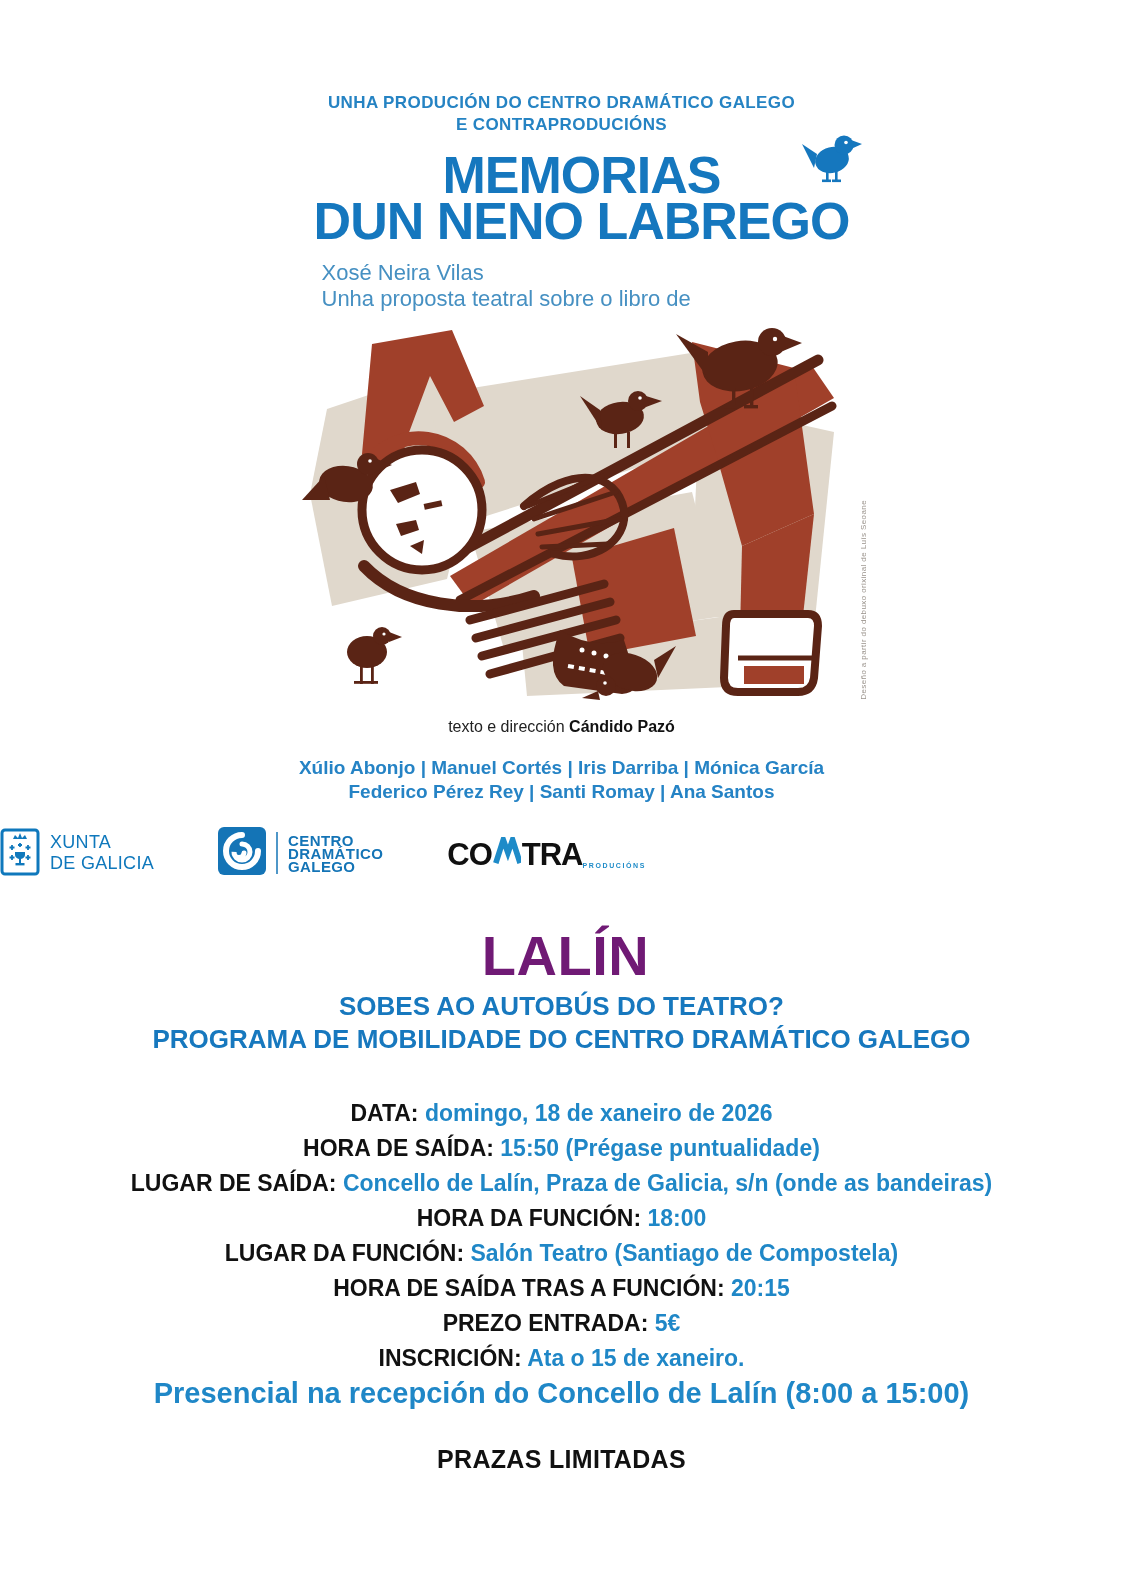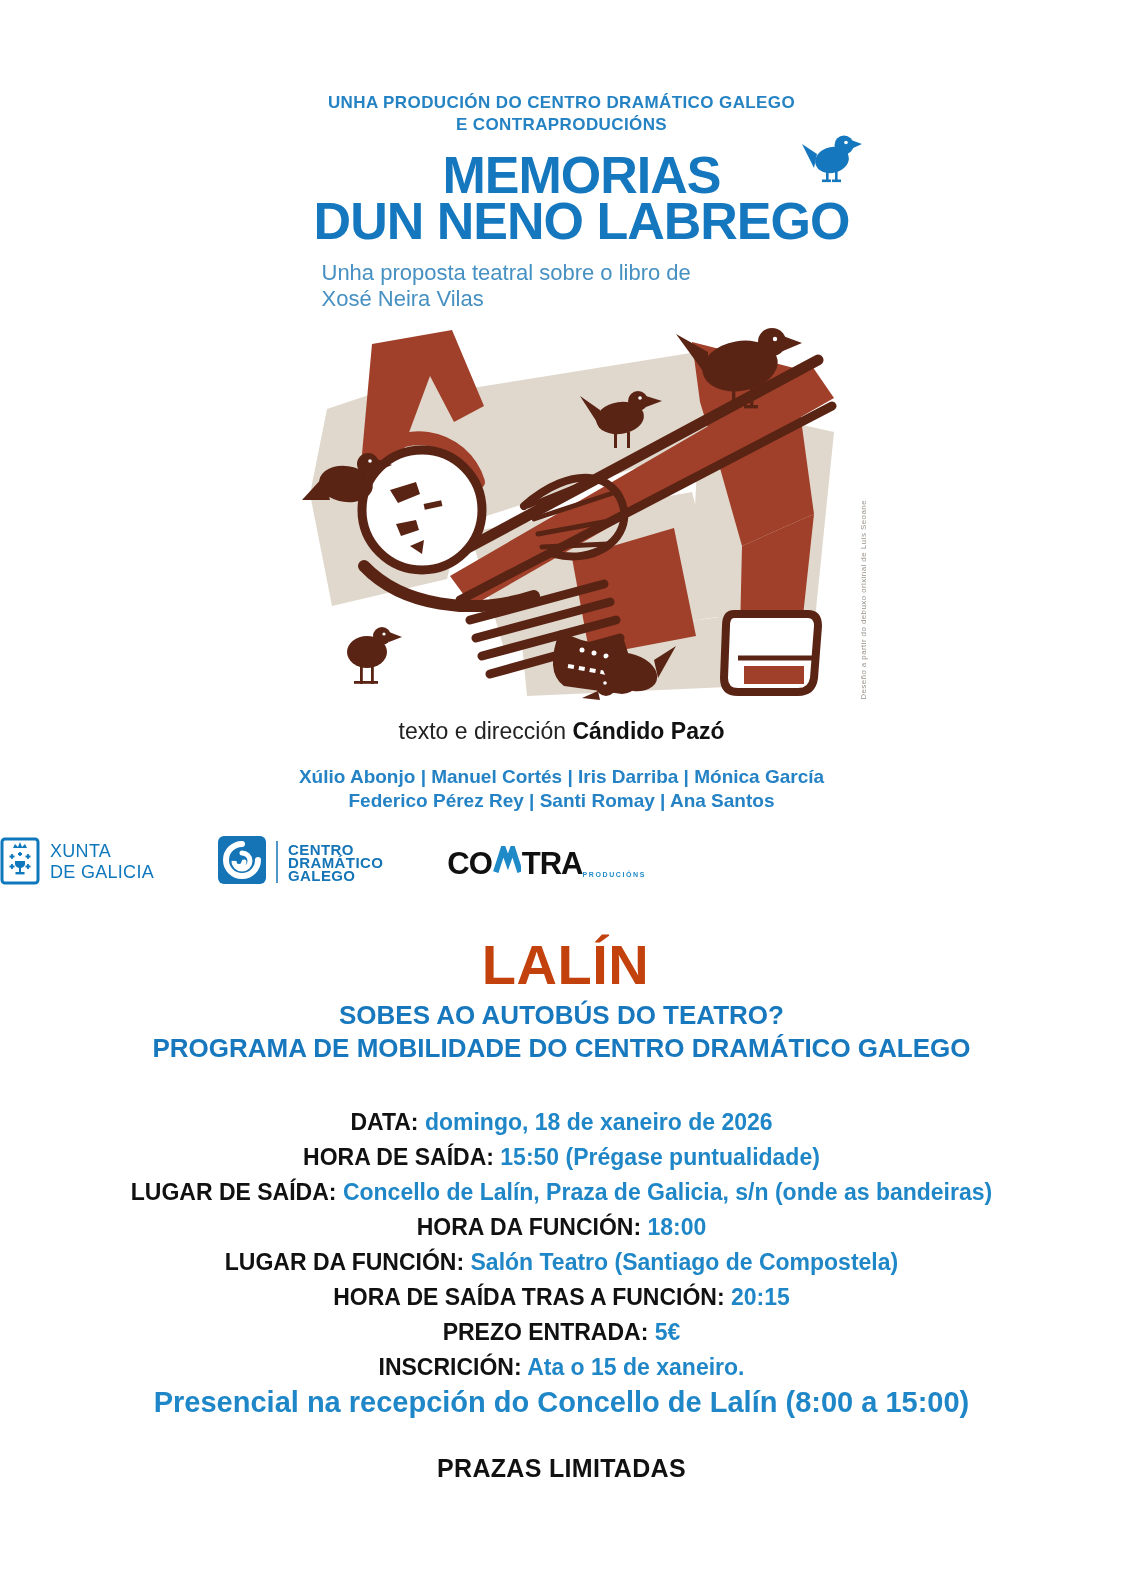--- a/index.html
+++ b/index.html
@@ -21,39 +21,39 @@
   .subtitle{width:480px;margin:16px auto 0;text-align:left;color:#4690C2;
     font-size:22px;line-height:26px;}
 
   
   .art-wrap{position:relative;width:580px;margin:2px auto 0;height:392px;}
   .art-wrap svg.illustration{display:block;width:580px;height:392px;}
   .art-credit{position:absolute;right:-16px;bottom:6px;color:#9a938c;font-size:8px;
     writing-mode:vertical-rl;transform:rotate(180deg);letter-spacing:.4px;}
 
   
-  .direction-line{margin-top:12px;text-align:center;font-size:23px;color:#222;}
+  .direction-line{margin-top:12px;text-align:center;font-size:16px;color:#222;}
   .direction-line b{font-weight:700;color:#111;}
   .cast{margin-top:20px;text-align:center;color:#2583C5;font-weight:700;
     font-size:19px;line-height:24px;}
 
   
   .logos{margin-top:22px;display:flex;justify-content:flex-start;align-items:center;gap:64px;}
   .logo{display:flex;align-items:center;gap:10px;}
   .xunta-text{color:#0F78BC;font-size:18px;line-height:21px;letter-spacing:.3px;}
   .cdg-text{color:#1474B6;font-size:15px;line-height:13px;letter-spacing:.4px;font-weight:700;}
   .cdg-divider{width:2px;height:42px;background:#1474B6;opacity:.75;}
   .contra{display:flex;flex-direction:row;align-items:flex-end;}
   .contra-main{display:flex;align-items:flex-end;color:#101010;font-weight:700;
     font-size:31px;line-height:28px;letter-spacing:-1px;}
   .contra-sub{color:#1E8BC8;font-size:7px;letter-spacing:1.6px;margin-top:1px;font-weight:700;}
 
   
   .event{margin-top:46px;text-align:center;}
-  .event-city{color:#c2410c;font-weight:700;font-size:56px;line-height:60px;letter-spacing:.5px;padding-left:8px;}
+  .event-city{color:#701a75;font-weight:700;font-size:56px;line-height:60px;letter-spacing:.5px;padding-left:8px;}
   .event-tagline{color:#1778BE;font-weight:700;font-size:26px;line-height:33px;margin-top:4px;}
   .details{margin-top:40px;}
   .detail-line{font-size:23px;line-height:35px;font-weight:700;}
   .detail-label{color:#111;}
   .detail-value{color:#1F87C7;}
   .extra-line{font-size:29px;line-height:35px;font-weight:700;color:#1F87C7;}
   .footer-line{margin-top:34px;font-size:25px;font-weight:700;color:#111;letter-spacing:.3px;}
 </style>
 </head>
 <body>
@@ -81,22 +81,22 @@
             <rect x="21" y="53.5" width="9" height="2.6"></rect>
             <rect x="31" y="53.5" width="9" height="2.6"></rect>
           </g>
           <circle cx="45" cy="16.5" r="1.8" fill="#fff"></circle>
         </svg>
       </span>
     </div>
   </div>
 
   <div class="subtitle">
+    <div>Xosé Neira Vilas</div>
     <div>Unha proposta teatral sobre o libro de</div>
-    <div>Xosé Neira Vilas</div>
   </div>
 
   <div class="art-wrap">
     <svg class="illustration" viewBox="0 0 580 392">
 
       <g fill="#E0D8CC">
         <polygon points="55,95 165,58 205,140 175,265 60,292 38,180"></polygon>
         <polygon points="150,82 425,38 470,120 205,205"></polygon>
         <polygon points="198,218 420,178 452,302 232,335"></polygon>
         <polygon points="428,88 562,118 542,315 418,300"></polygon>

